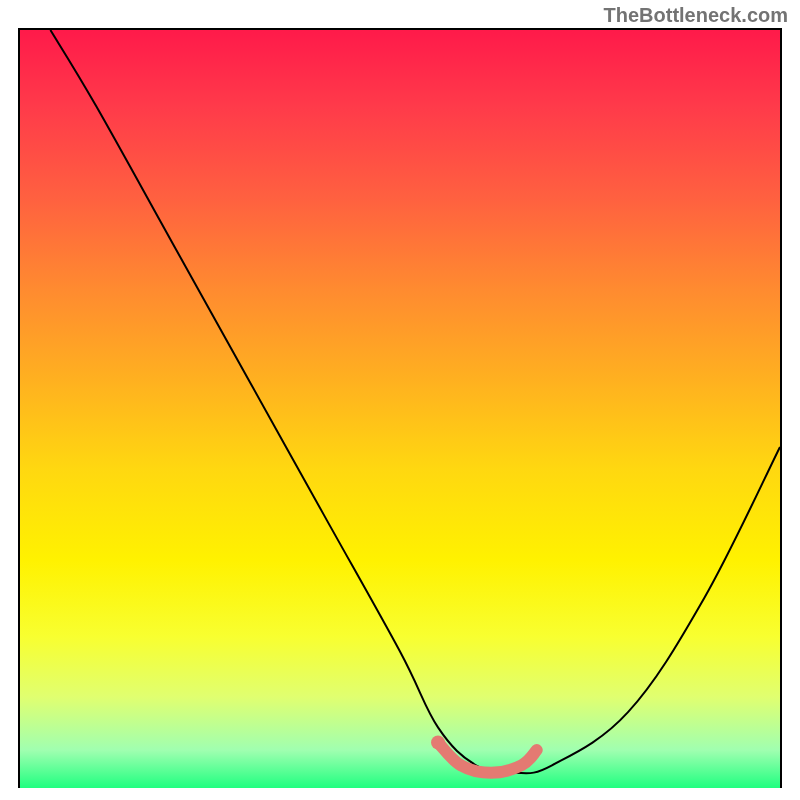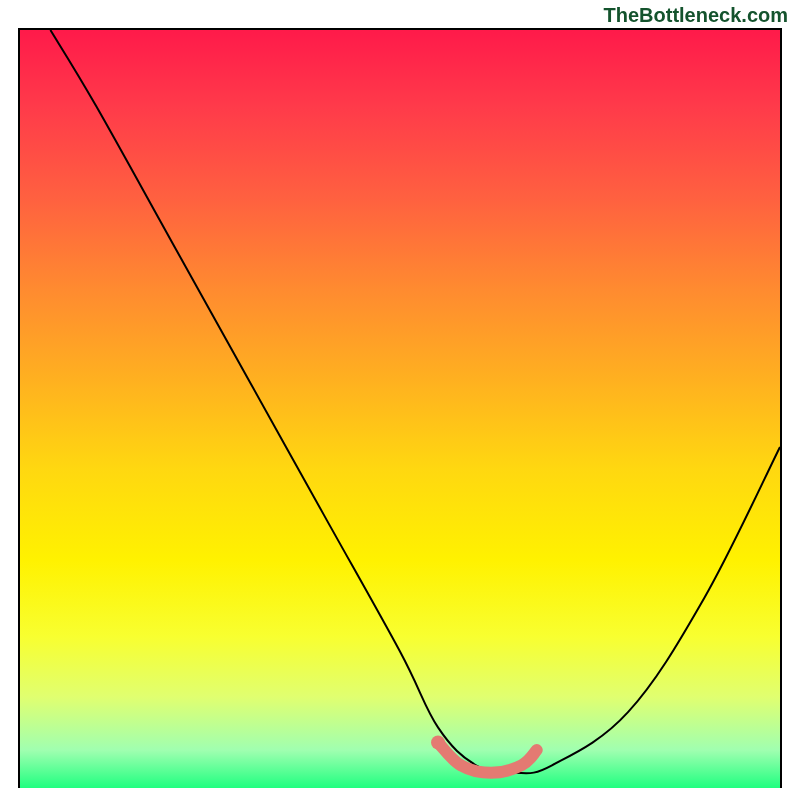--- a/index.html
+++ b/index.html
@@ -9,21 +9,21 @@
     background: #ffffff;
     position: relative;
     font-family: Arial, sans-serif;
   }
   .watermark {
     position: absolute;
     top: 4px;
     right: 12px;
     font-size: 20px;
     font-weight: bold;
-    color: #14532d;
+    color: #737373;
     z-index: 10;
   }
   .chart-frame {
     position: absolute;
     left: 18px;
     top: 28px;
     width: 764px;
     height: 760px;
     border-left: 2px solid #000;
     border-top: 2px solid #000;

